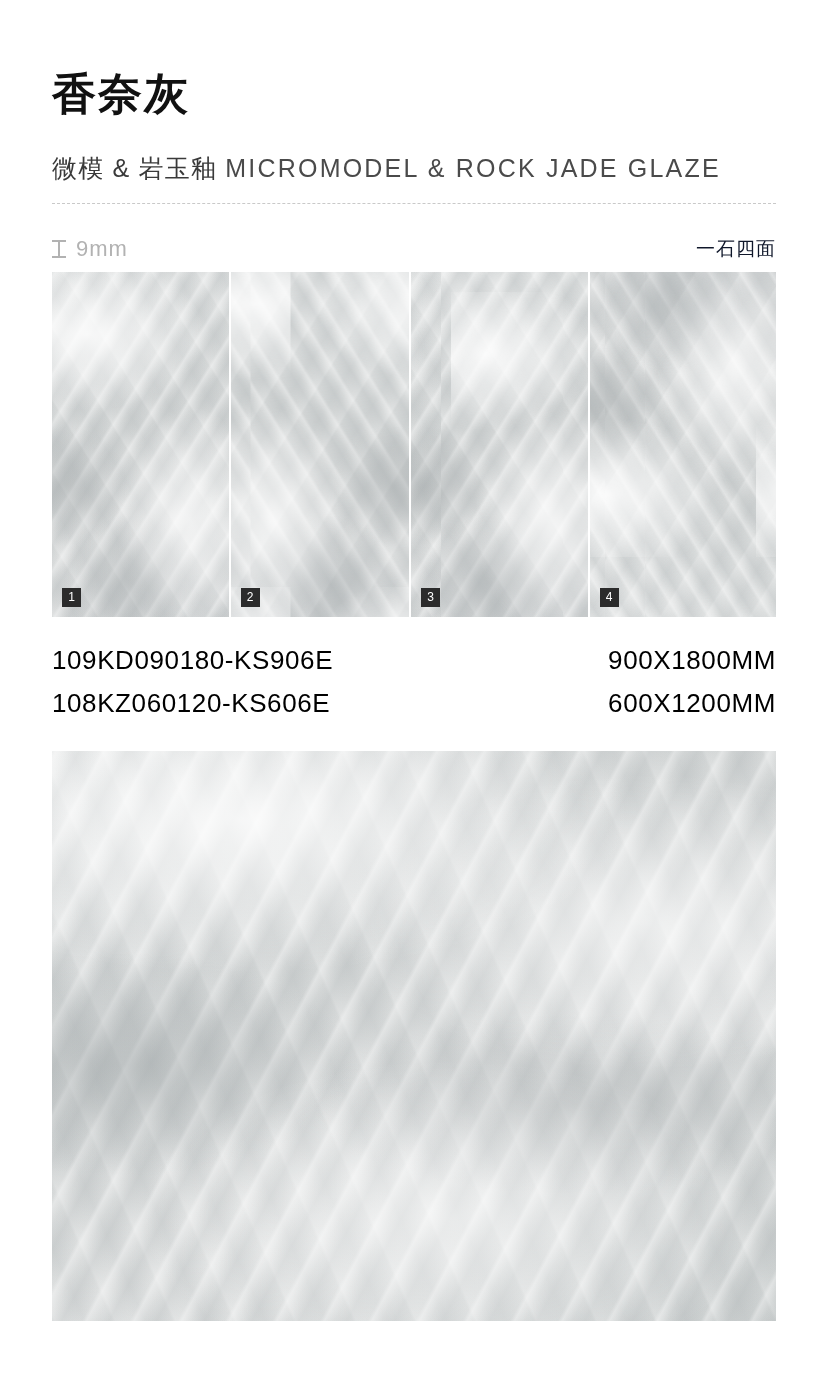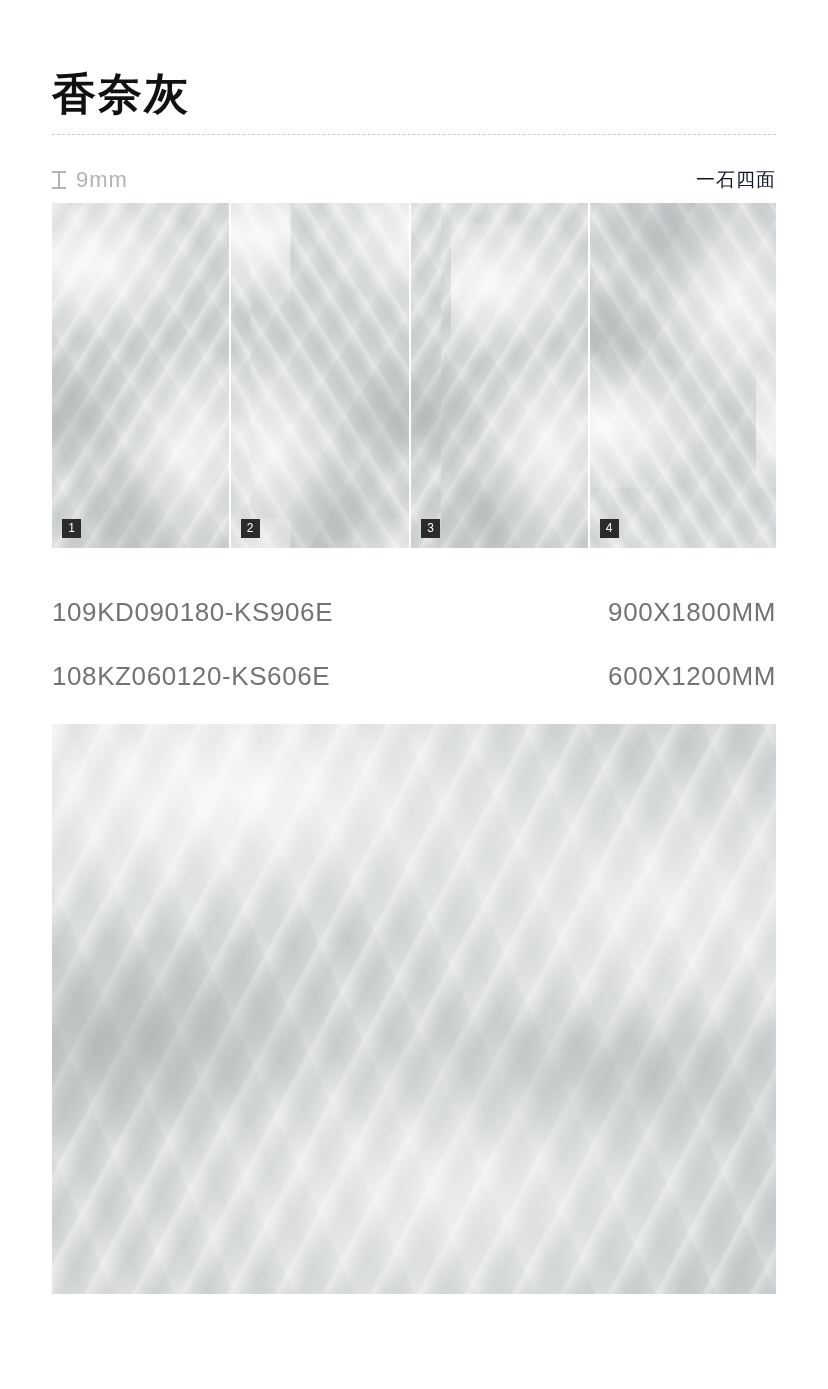--- a/index.html
+++ b/index.html
@@ -163,24 +163,24 @@
   .codes {
     width: 724px;
     margin-top: 22px;
   }
   .code-row {
     display: flex;
     justify-content: space-between;
     align-items: baseline;
     font-size: 26px;
     letter-spacing: 0.6px;
-    color: #737373;
+    color: #000000;
     padding: 6px 0;
   }
-  .code-size { letter-spacing: 0.6px; margin-top: 21px; }
+  .code-size { letter-spacing: 0.6px; }
 
   
   .big-tile {
     margin-top: 26px;
     width: 724px;
     height: 570px;
     position: relative;
     overflow: hidden;
     background: #d7d9d9;
   }
@@ -209,20 +209,23 @@
       linear-gradient(152deg, #e6e8e8 0%, #d4d7d7 38%, #dfe1e1 62%, #ccd0d0 100%);
   }
 </style>
 </head>
 <body>
 
 <div class="page">
 
   <h1 class="title">香奈灰</h1>
 
+  <div class="subtitle">
+    <span>微模 &amp; 岩玉釉 </span><span class="en">MICROMODEL &amp; ROCK JADE GLAZE</span>
+  </div>
 
   <div class="divider"></div>
 
   <div class="spec-row">
     <div class="thickness">
       <span class="thickness-icon">
           <span></span>
         </span>
       <span>9mm</span>
     </div>

